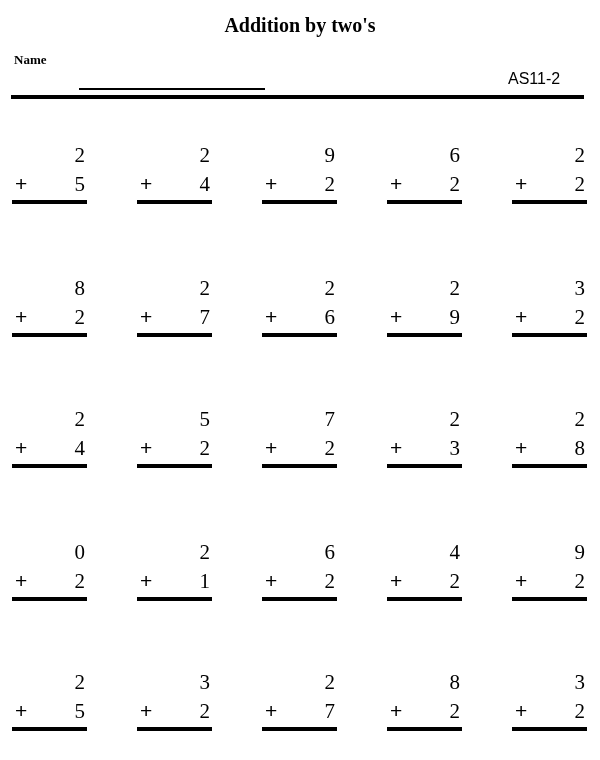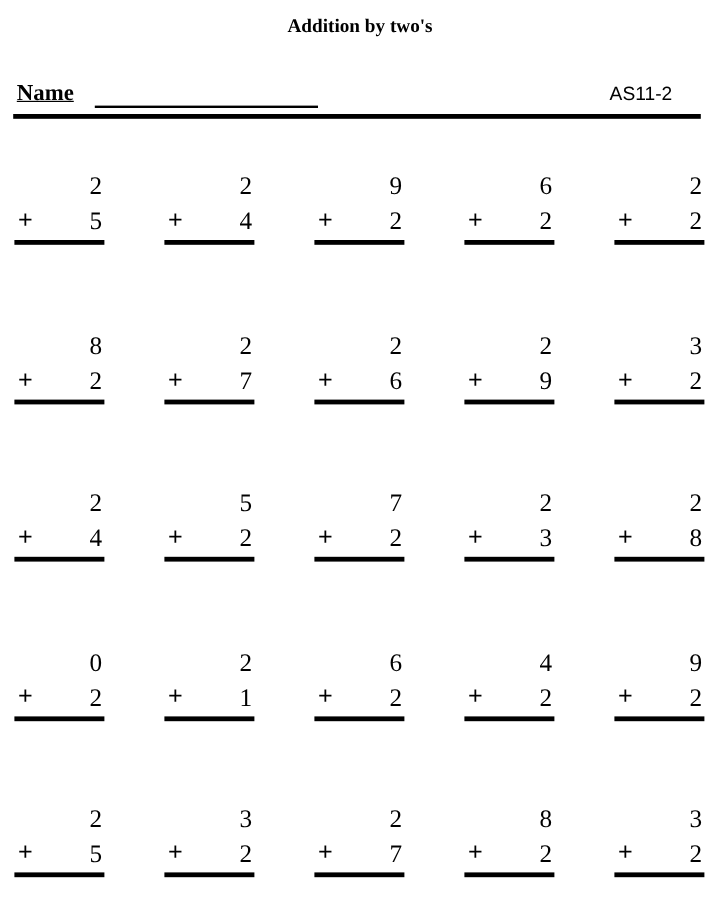--- a/index.html
+++ b/index.html
@@ -1,18 +1,18 @@
 <!DOCTYPE html>
 <html><head>
 <meta charset="utf-8">
 <style>
   html, body { margin: 0; padding: 0; background: #ffffff; }
   body { width: 600px; height: 760px; position: relative; overflow: hidden; font-family: "Liberation Serif", serif; color: #000; }
-  .title { position: absolute; left: 0; top: 14px; width: 600px; text-align: center; font-weight: bold; font-size: 16px; }
-  .name-label { position: absolute; left: 14px; top: 67px; font-weight: bold; font-size: 19px; text-decoration: underline; }
+  .title { position: absolute; left: 0; top: 14px; width: 600px; text-align: center; font-weight: bold; font-size: 20px; }
+  .name-label { position: absolute; left: 14px; top: 52px; font-weight: bold; font-size: 13px; }
   .name-line { position: absolute; left: 79px; top: 88px; width: 186px; height: 2px; background: #000; }
   .code { position: absolute; left: 508px; top: 70px; font-family: "Liberation Sans", sans-serif; font-size: 16px; }
   .rule { position: absolute; left: 11px; top: 95px; width: 573px; height: 4px; background: #000; }
   .grid { position: absolute; left: 0; top: 0; }
   .cell { position: absolute; width: 75px; height: 70px; }
   .top { position: absolute; right: 2px; top: 0; font-size: 21px; line-height: 24px; }
   .plus { position: absolute; left: 3px; top: 29px; font-family: "Liberation Sans", sans-serif; font-size: 21px; line-height: 24px; }
   .bot { position: absolute; right: 2px; top: 29px; font-size: 21px; line-height: 24px; }
   .uline { position: absolute; left: 0; top: 57px; width: 75px; height: 4px; background: #000; }
 </style>

